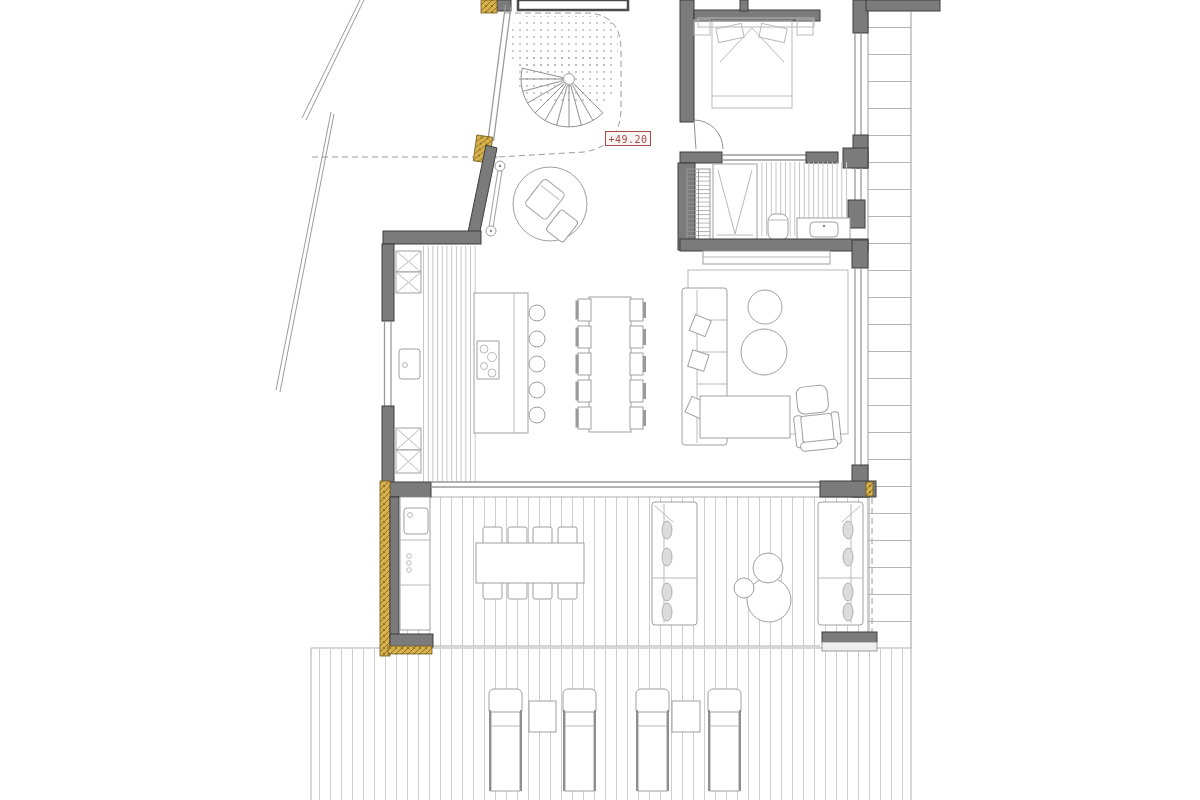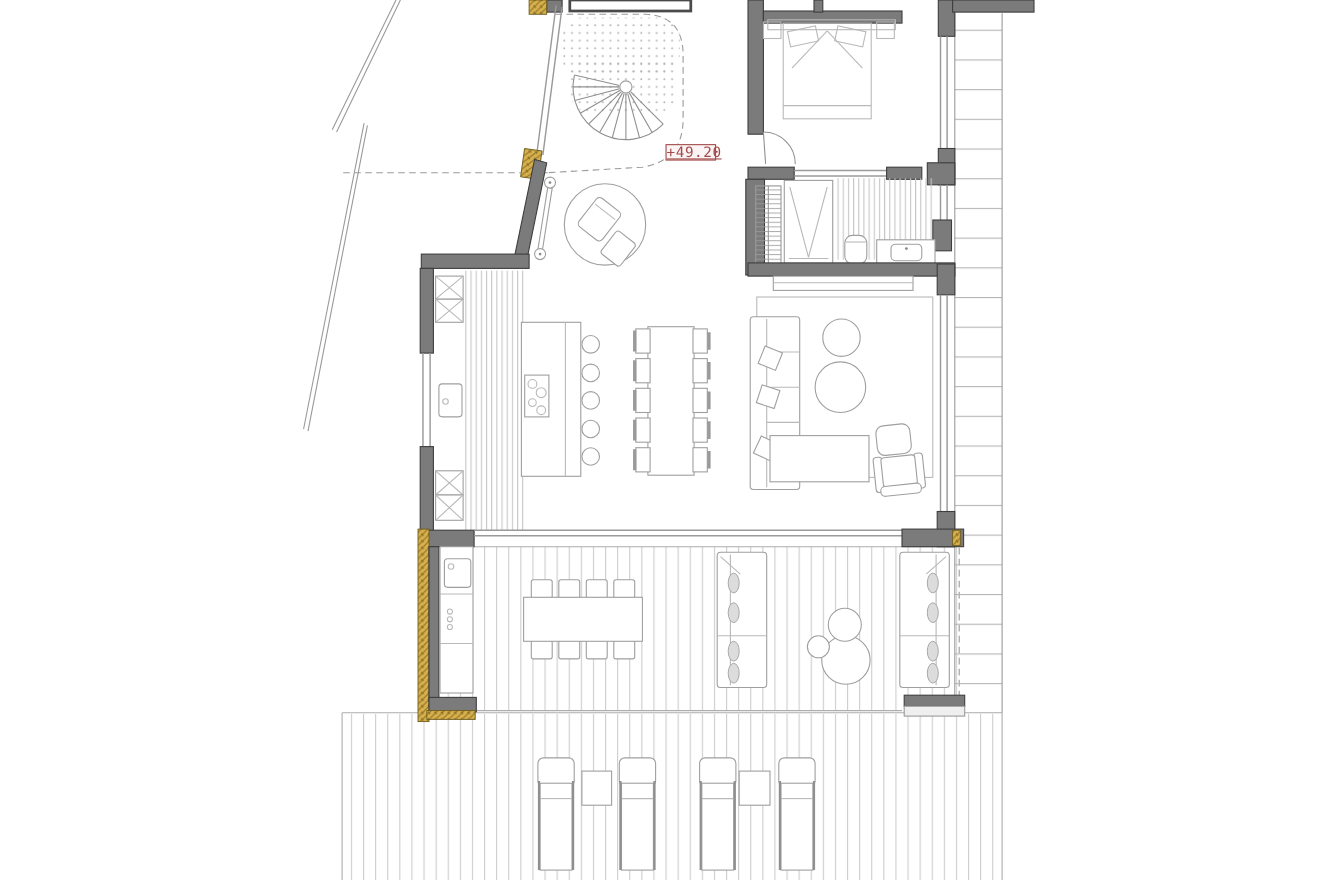--- a/index.html
+++ b/index.html
@@ -19,21 +19,21 @@
   .furnl{fill:none;stroke:var(--furniture_light);stroke-width:1;}
   .cush{fill:var(--cushion);stroke:var(--furniture);stroke-width:0.8;}
   .gold{fill:url(#goldhatch);stroke:var(--gold_stroke);stroke-width:0.8;}
   .dash{fill:none;stroke:var(--line);stroke-width:1;stroke-dasharray:6 4;}
   .stair{fill:none;stroke:#909090;stroke-width:1;}
   .bound{stroke:var(--line);stroke-width:1;fill:none;}
   #elevation-label{
     position:absolute;left:605px;top:131px;width:46px;height:15px;
     border:1.4px solid var(--label_red);color:var(--label_red);
     background:var(--label_bg);font-family:"DejaVu Sans Mono", monospace;
-    font-size:13px;line-height:15px;text-align:center;letter-spacing:.5px;box-sizing:border-box;text-decoration:underline;}
+    font-size:10px;line-height:15px;text-align:center;letter-spacing:.5px;box-sizing:border-box;}
 </style>
 </head>
 <body>
 
 <div id="canvas">
 
 <svg id="plan-svg" width="1200" height="800" viewBox="0 0 1200 800">
   <defs>
     <pattern id="vlines11" width="11" height="10" patternUnits="userSpaceOnUse">
       <line x1="0.5" y1="0" x2="0.5" y2="10" stroke="#cdcdcd" stroke-width="1"></line>

